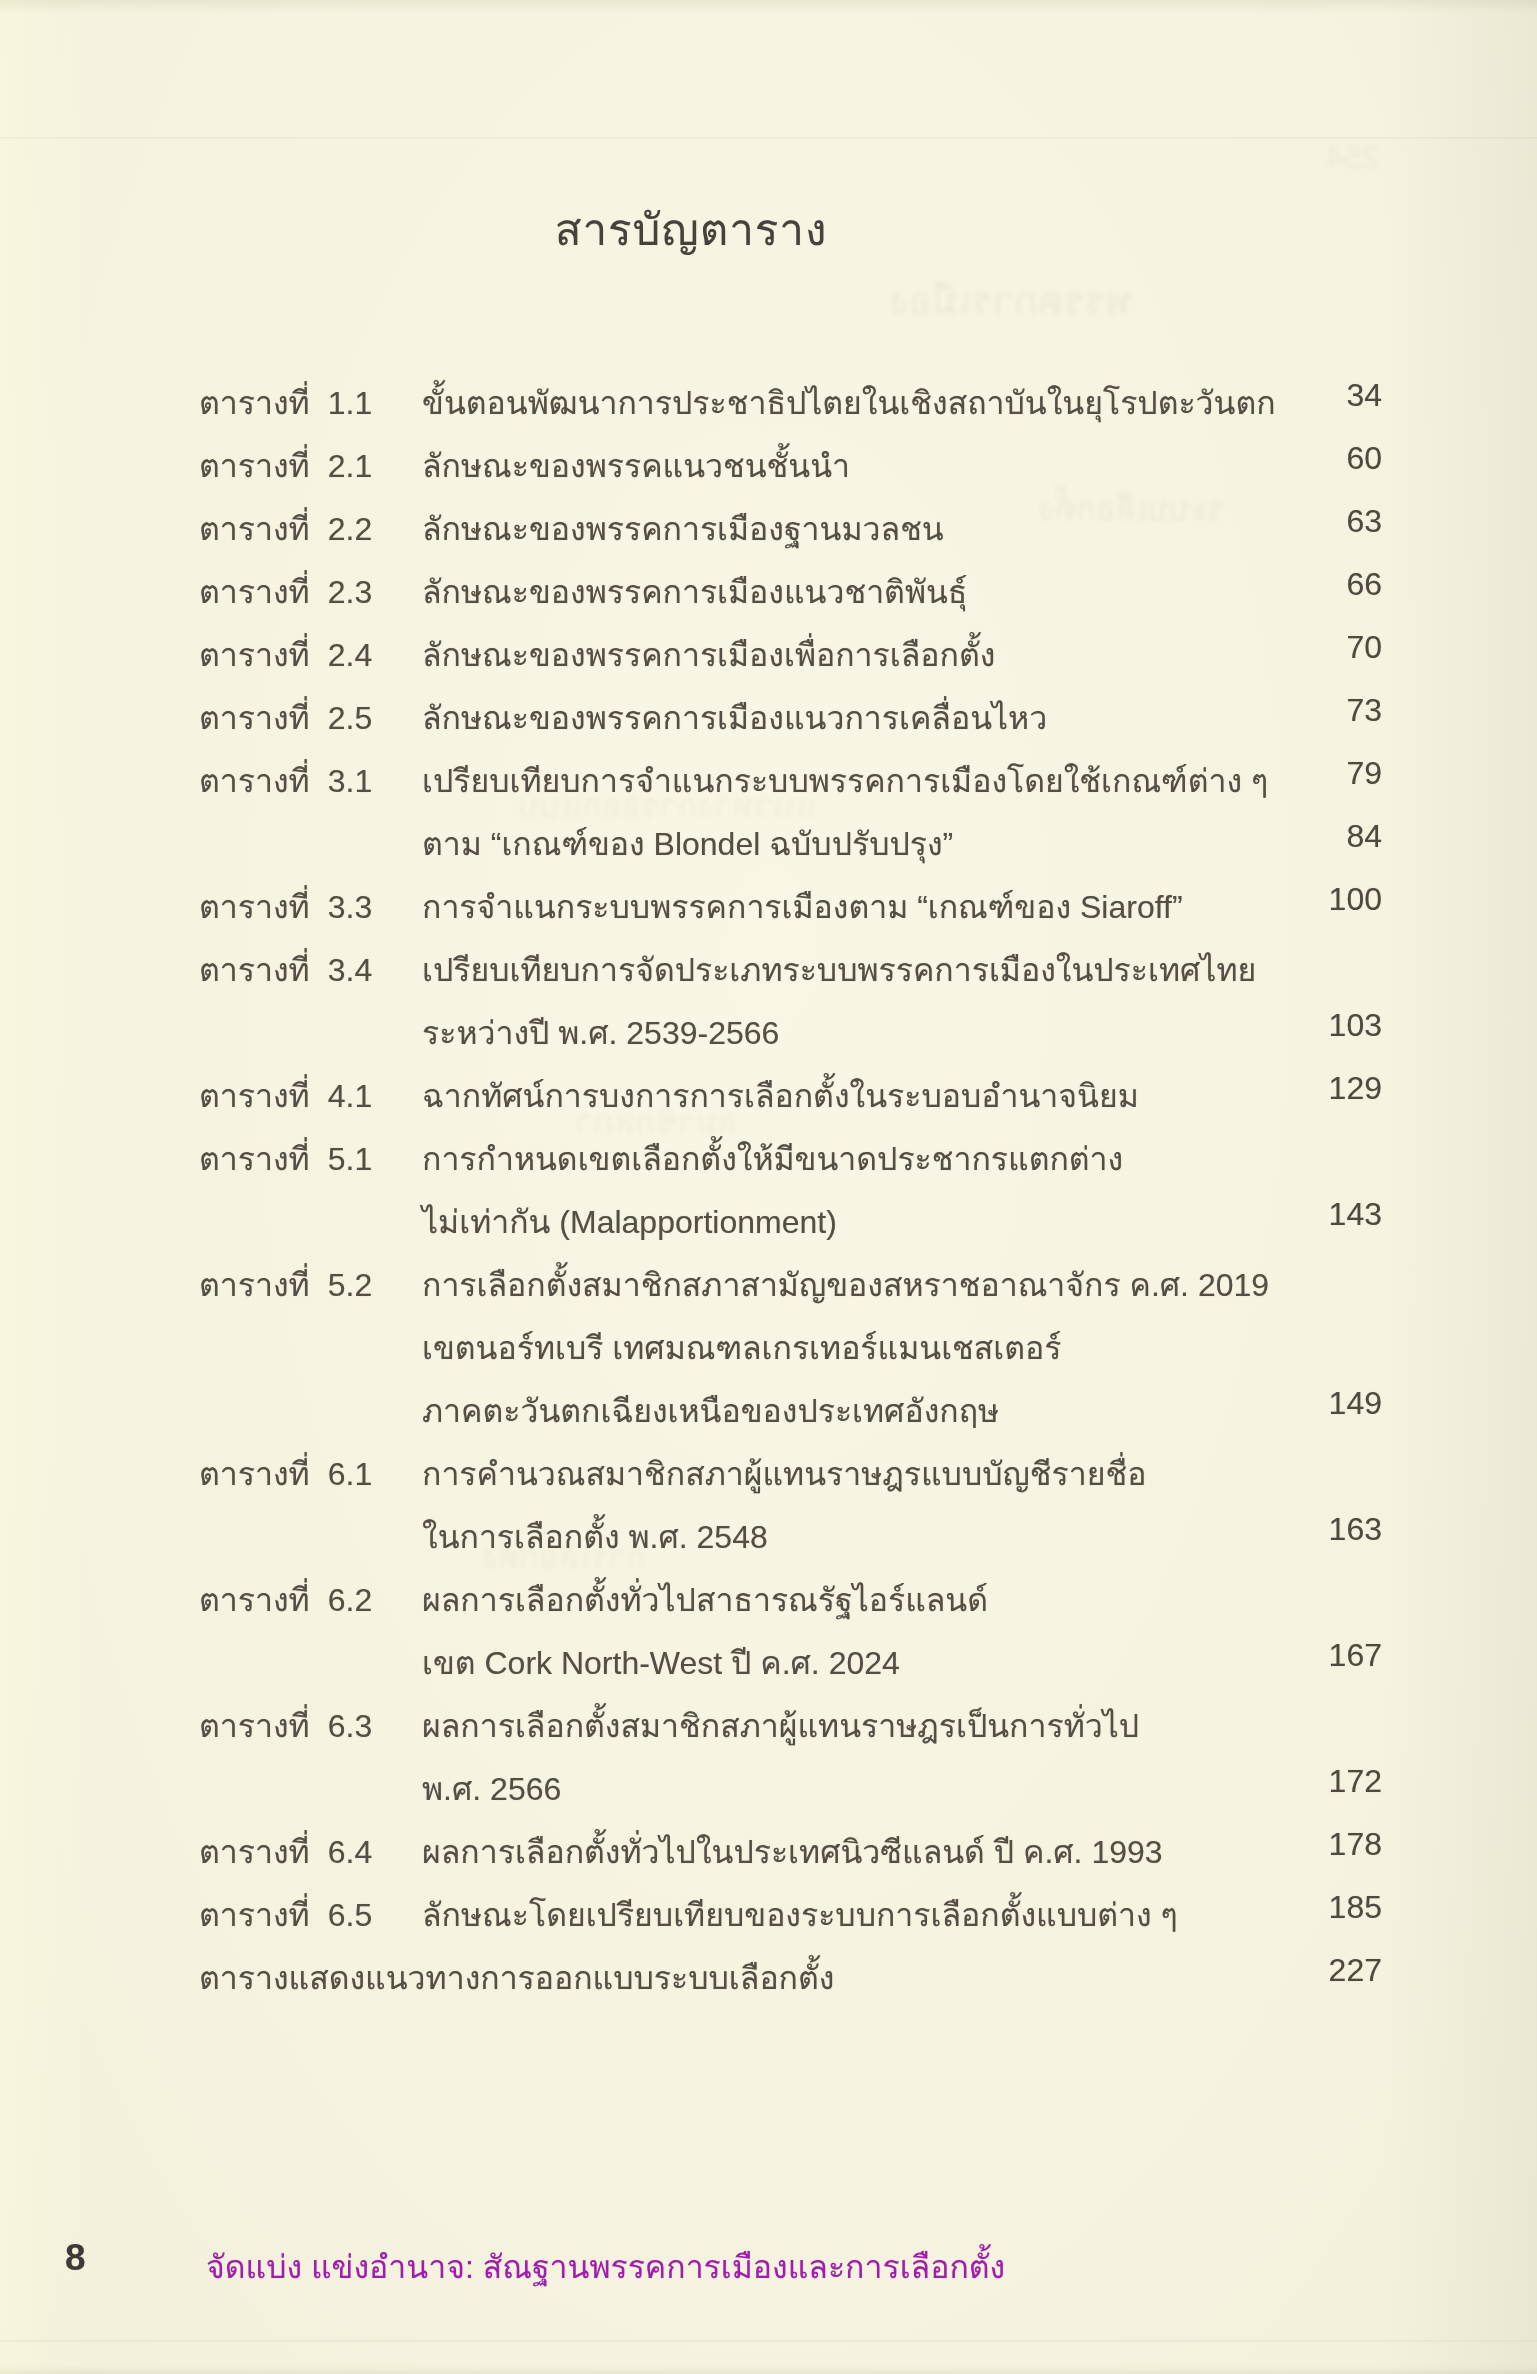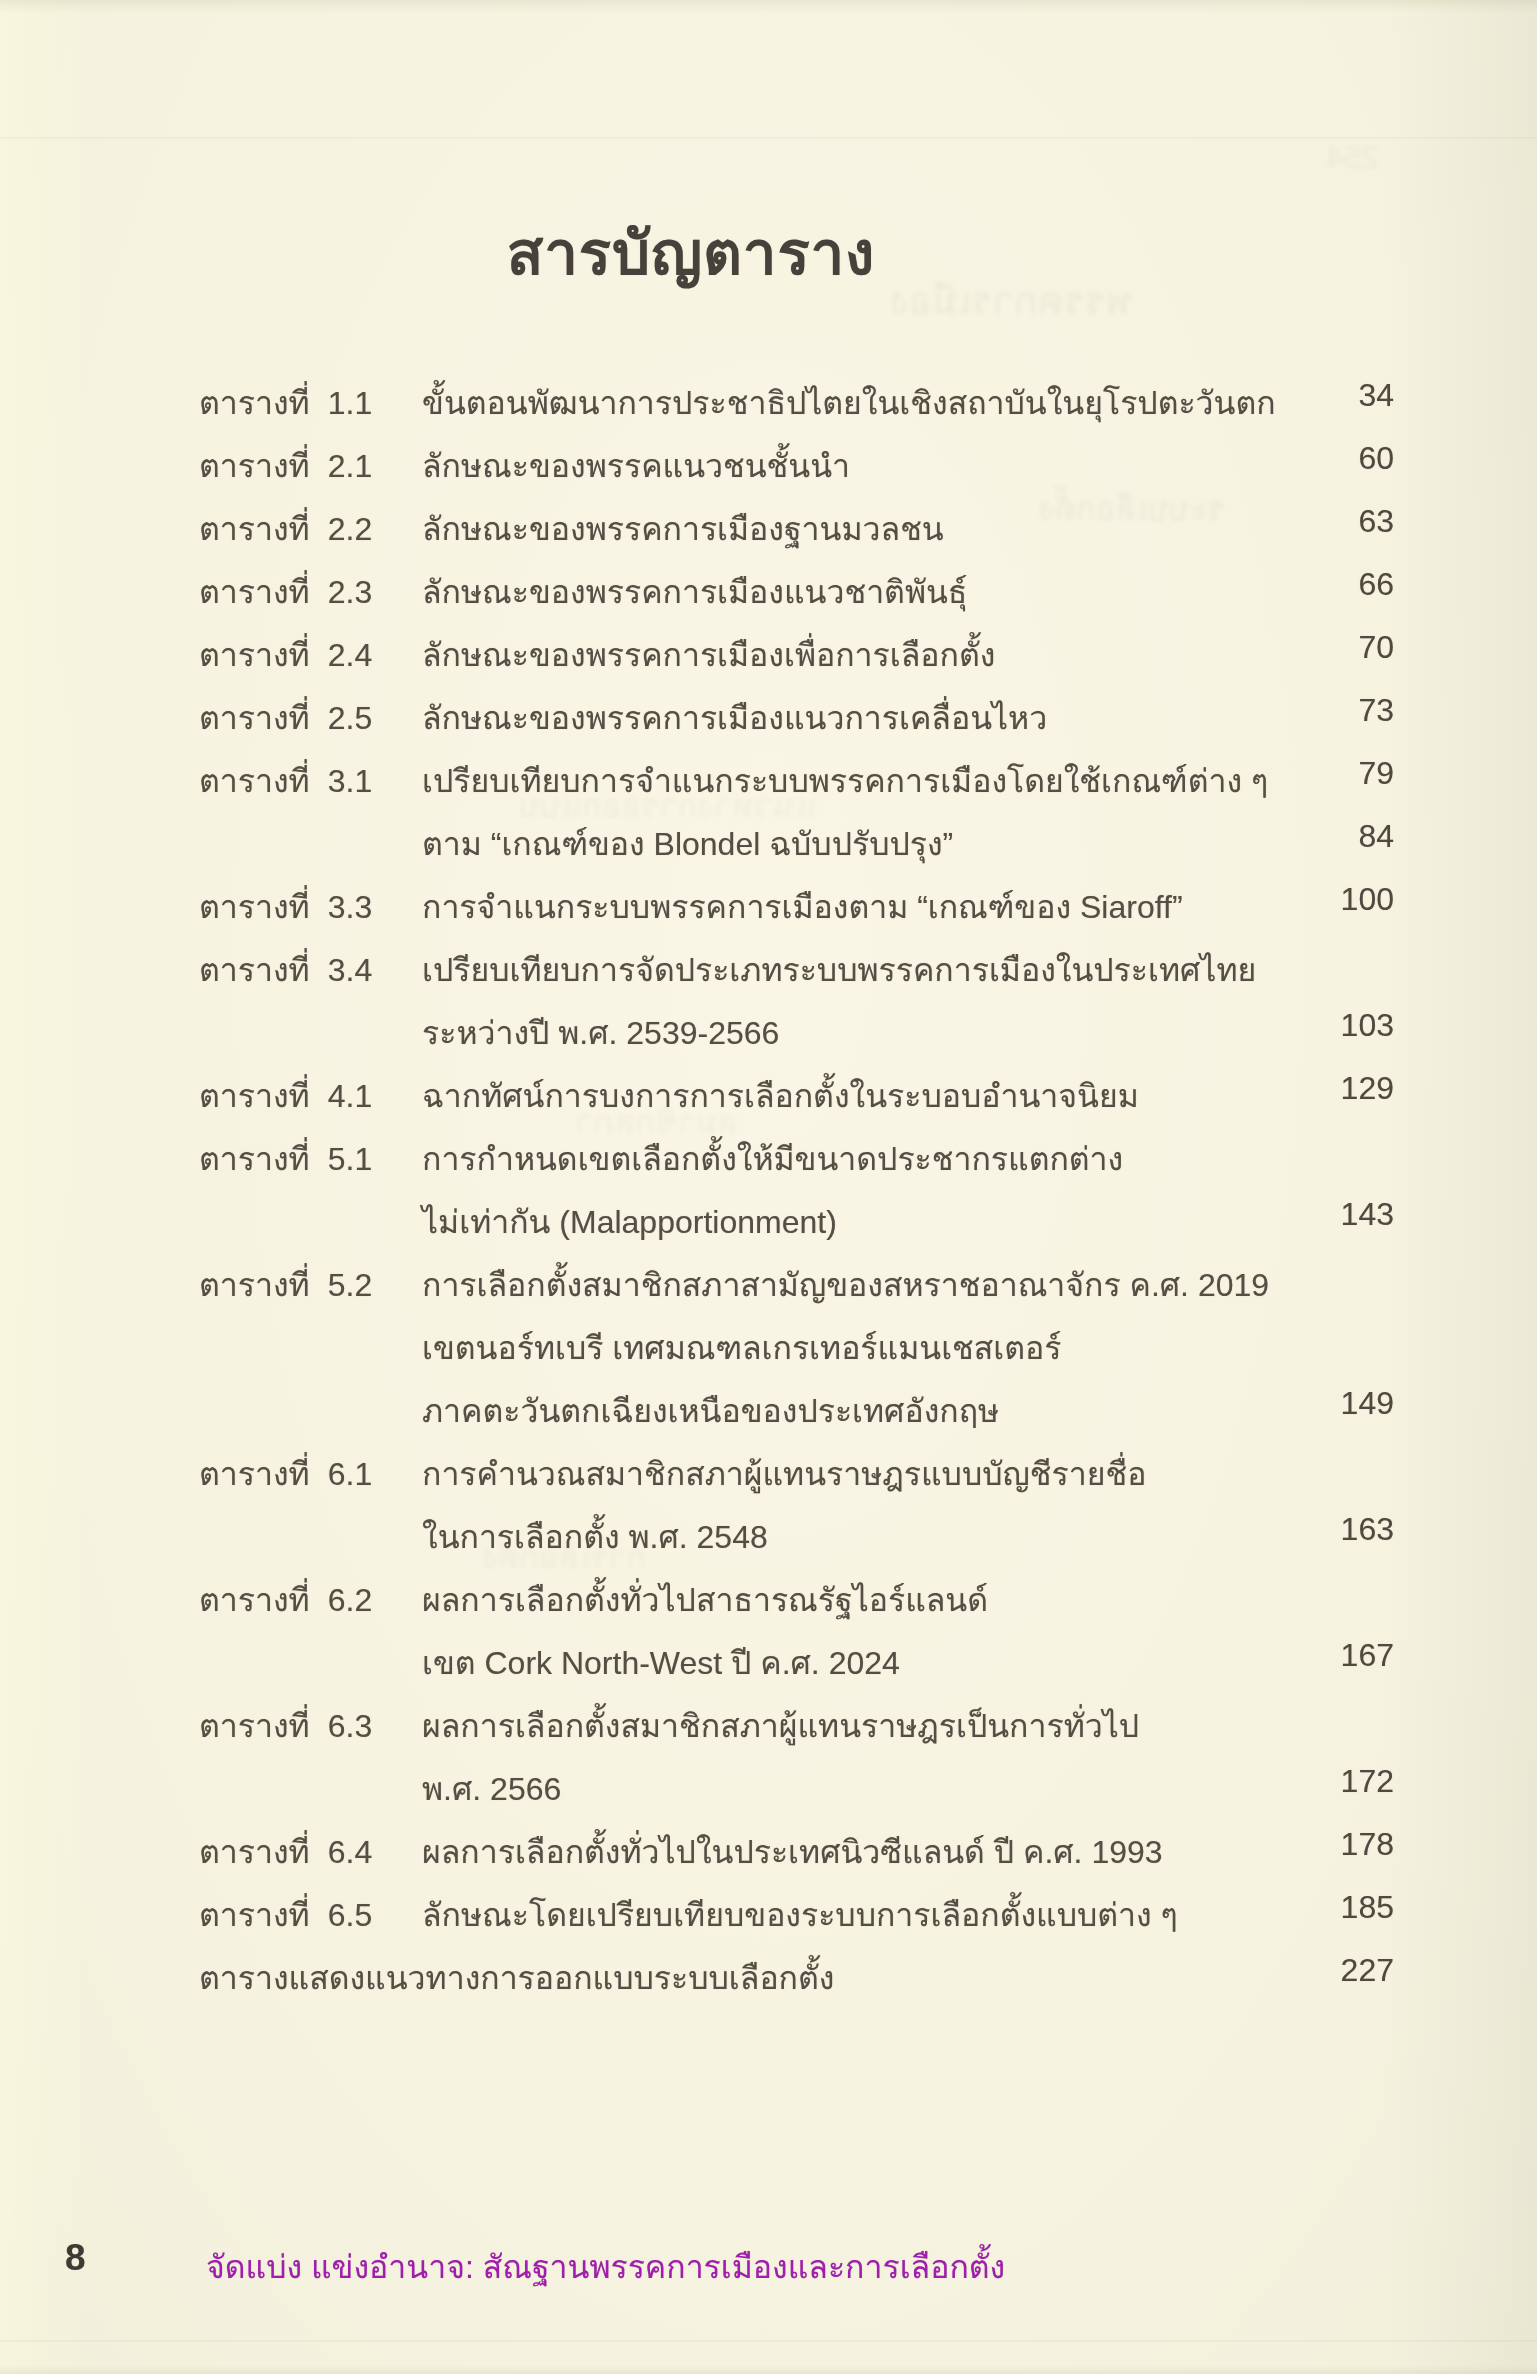--- a/index.html
+++ b/index.html
@@ -19,37 +19,37 @@
       radial-gradient(ellipse at 50% 40%, #f9f6e6 0%, #f5f2df 70%, #f2efdb 100%);
   }
   .crease{
     position:absolute;left:0;width:1538px;height:2.8px;
     background:linear-gradient(180deg, rgba(90,85,60,0.07), rgba(255,255,240,0.10));
     pointer-events:none;
   }
   .page-title{
     position:absolute;top:165px;left:0;width:1382px;
     text-align:center;
-    font-size:60px;font-weight:700;letter-spacing:0.9px;
+    font-size:44px;font-weight:400;letter-spacing:0.9px;
     color:#46413a;
     text-shadow:0 0 0.9px rgba(70,60,50,0.30);
   }
   .toc{
     position:absolute;top:377px;left:0;width:1494px;
   }
   .toc-row{position:relative;height:63px;}
   .toc-row .cell{
     position:absolute;top:0;white-space:nowrap;
     font-size:32px;color:#554e45;
     text-shadow:0 0 0.9px rgba(80,70,58,0.35);
   }
   .toc-row .label{left:199px;word-spacing:9.3px;}
   .toc-row .text{left:422px;}
   .toc-row.flush .text{left:199px;}
-  .toc-row .pageno{right:100px;text-align:center;color:#4f4940;}
+  .toc-row .pageno{right:112px;text-align:center;color:#4f4940;}
   .footer-pageno{
     position:absolute;left:65px;top:2237px;
     font-size:37px;font-weight:700;color:#3e3a34;
     text-shadow:0 0 0.9px rgba(60,55,45,0.35);
   }
   .footer-title{
     position:absolute;left:206px;top:2241px;
     font-size:32px;color:#a21caf;white-space:nowrap;
     text-shadow:0 0 0.9px rgba(80,75,65,0.30);
   }

